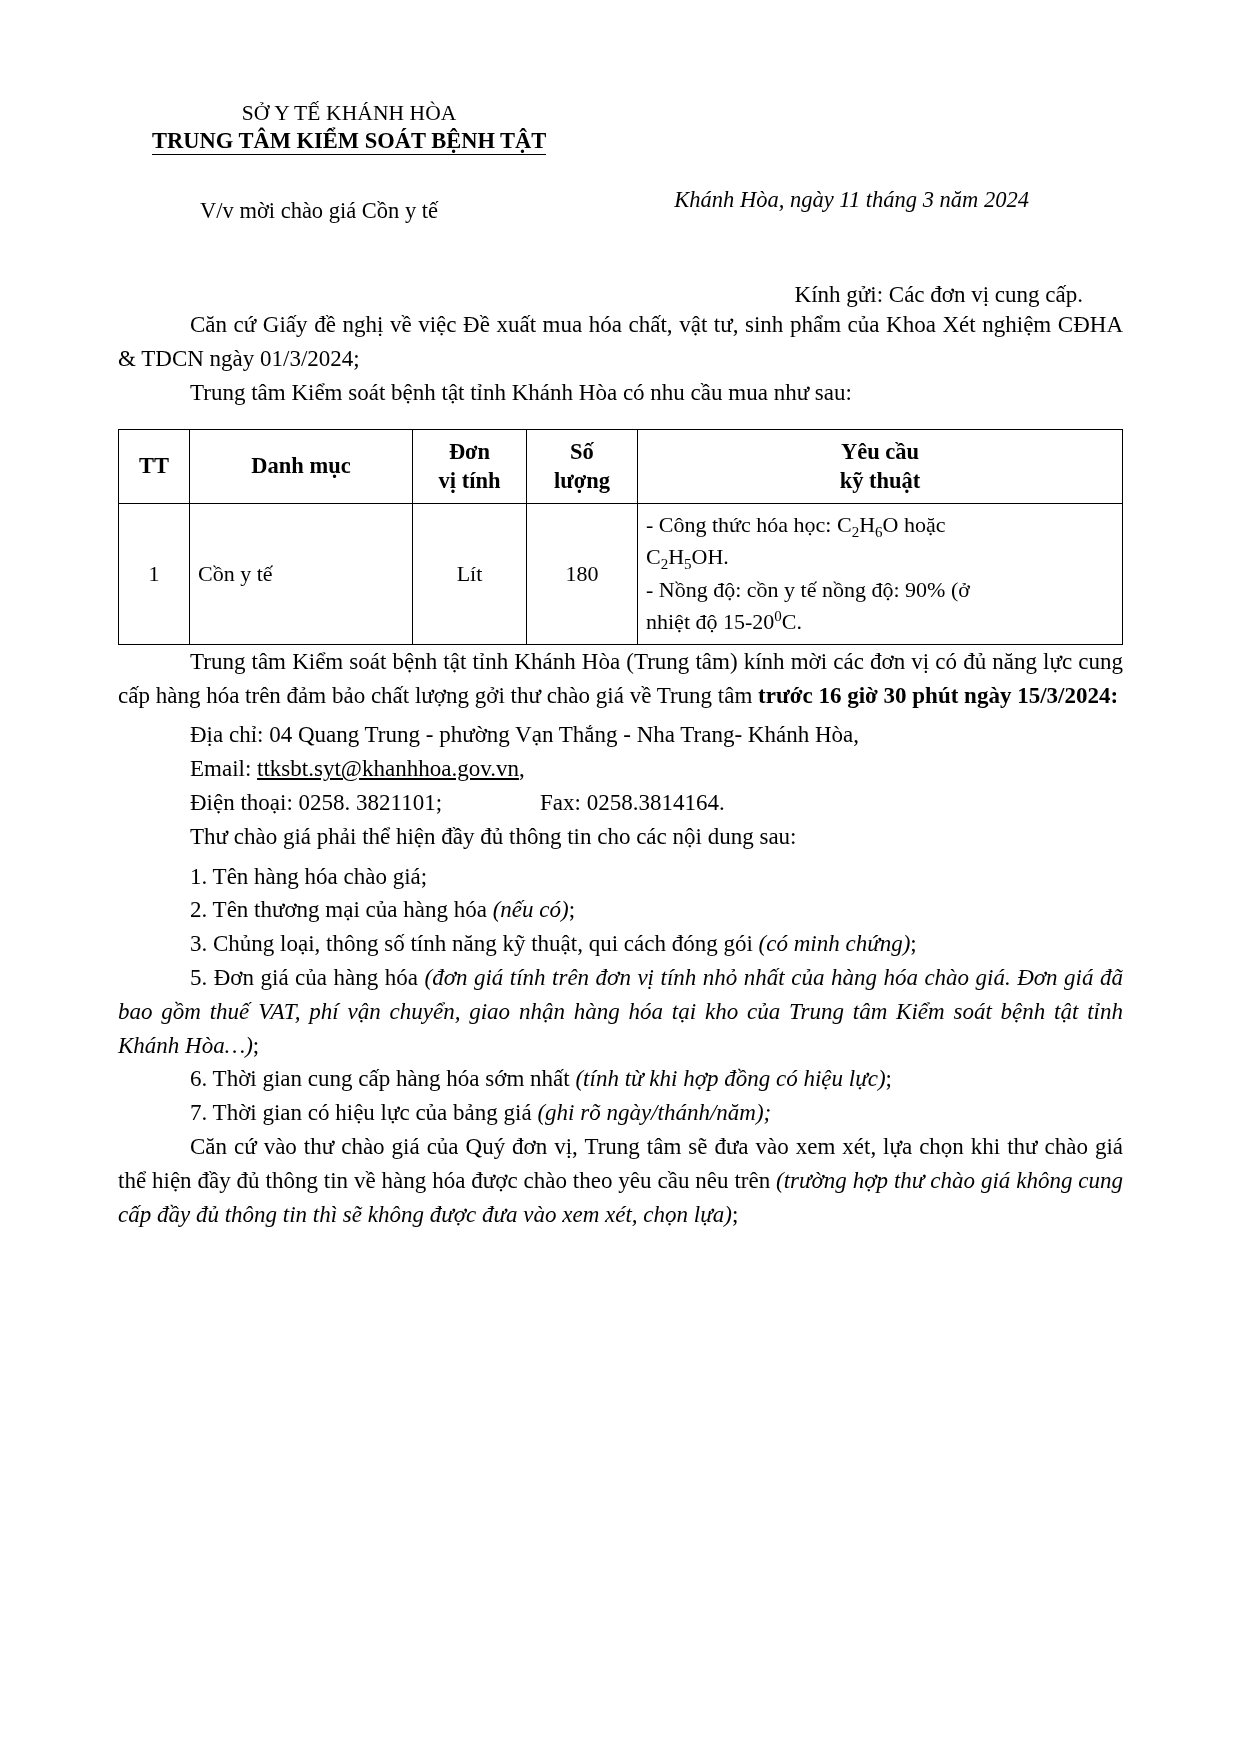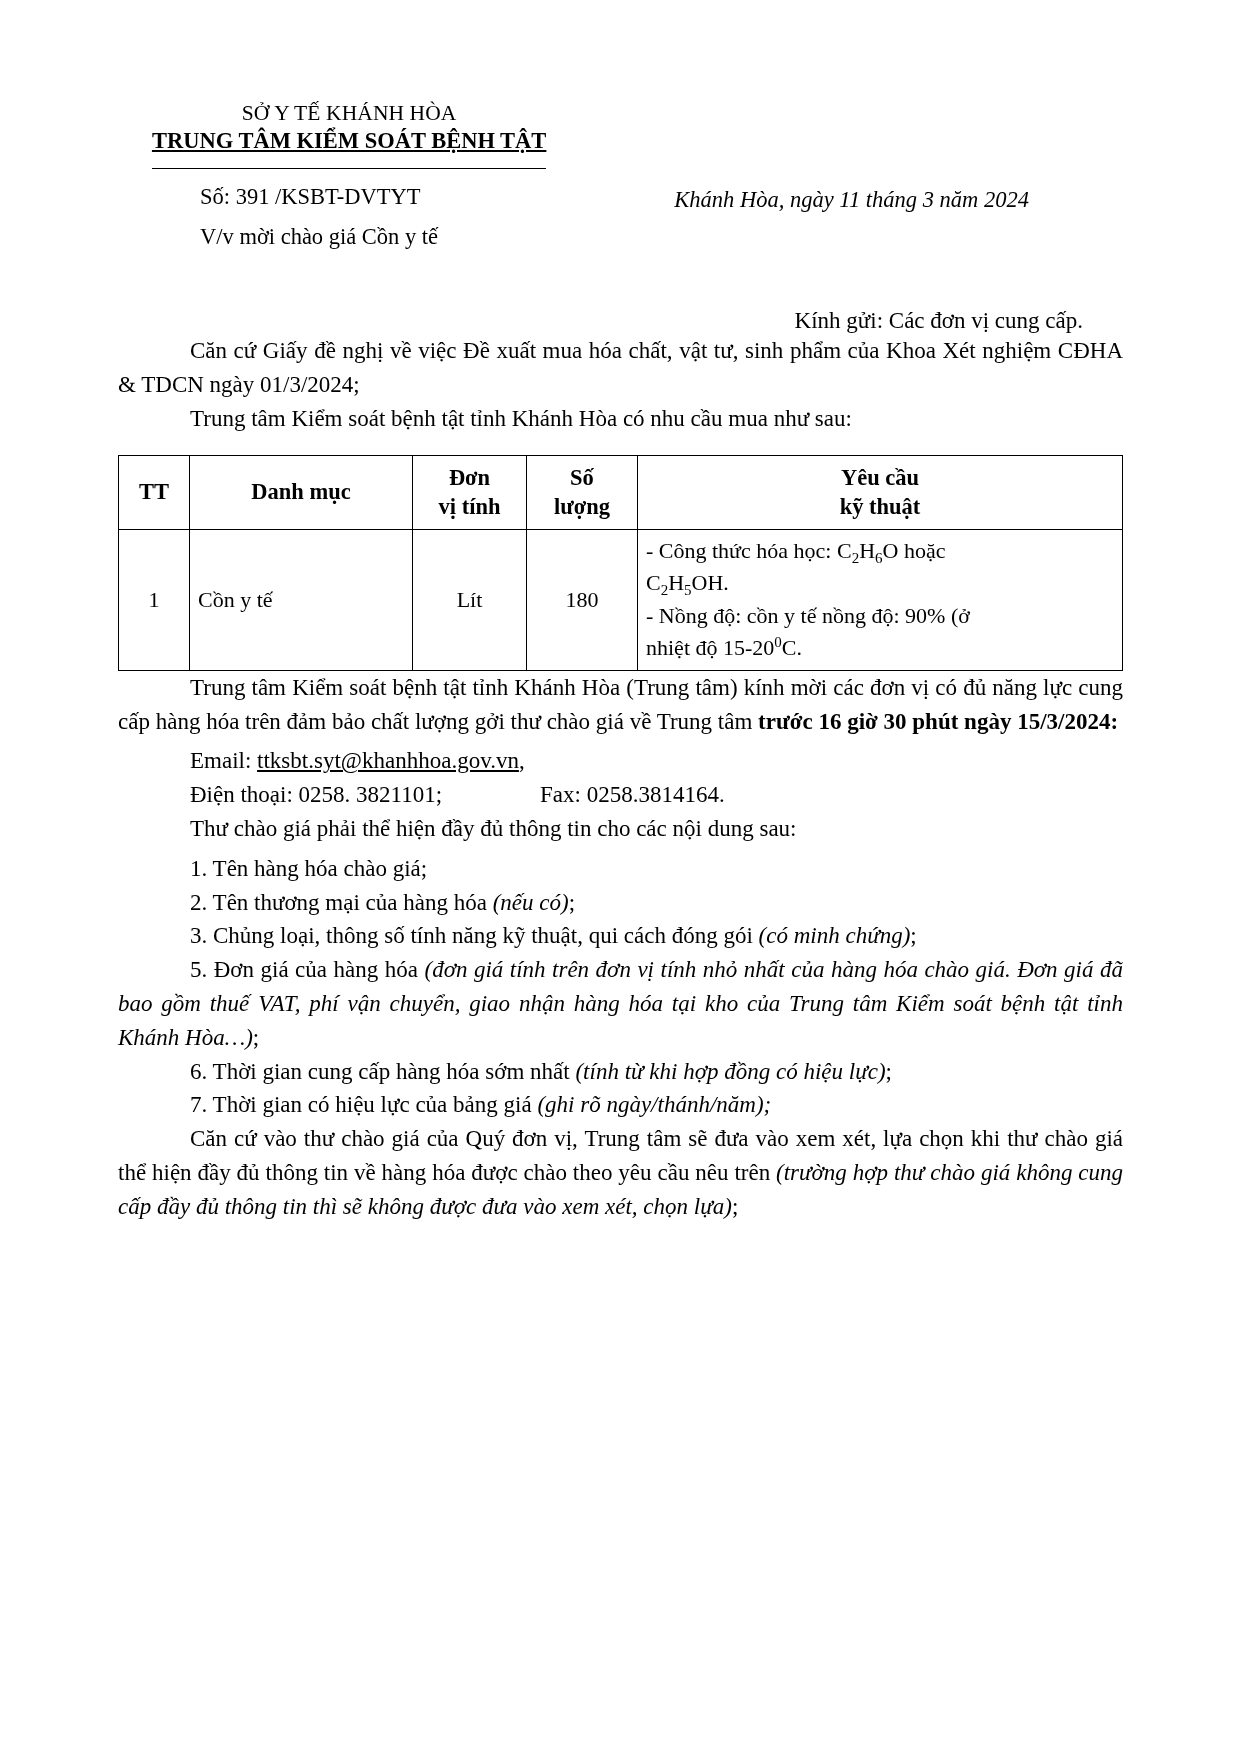--- a/index.html
+++ b/index.html
@@ -43,22 +43,21 @@
     letter-spacing: 0.1px;
   }
   .org-line2 {
     font-weight: bold;
     font-size: 22.5px;
     margin-top: 2px;
     display: inline-block;
   }
   .org-line2 .ul {
     border-bottom: 1.6px solid #000;
-    padding-bottom: 15px;
-    text-decoration: underline;
+    padding-bottom: 1px;
   }
   .nation-line1 {
     font-weight: bold;
     font-size: 24.5px;
     letter-spacing: 0.2px;
   }
   .nation-line2 {
     font-weight: bold;
     font-size: 23px;
     margin-top: 4px;
@@ -186,21 +185,20 @@
 
   <div class="header">
     <div class="header-left">
       <div class="org-line1">SỞ Y TẾ KHÁNH HÒA</div>
       <div class="org-line2"><span class="ul">TRUNG TÂM KIỂM SOÁT BỆNH TẬT</span></div>
     </div>
   </div>
 
   <div class="subheader">
     <div class="subheader-left">
-      <div class="doc-number">Số:  391 /KSBT-DVTYT</div>
       <div class="doc-subject">V/v mời chào giá Cồn y tế</div>
     </div>
     <div class="subheader-right">Khánh Hòa, ngày 11 tháng 3 năm 2024</div>
   </div>
 
   <div class="recipient">Kính gửi: Các đơn vị cung cấp.</div>
 
   <p class="body-par par-indent par-gap-1">Căn cứ Giấy đề nghị về việc Đề xuất mua hóa chất, vật tư, sinh phẩm của Khoa Xét nghiệm CĐHA &amp; TDCN ngày 01/3/2024;</p>
 
   <p class="body-par par-indent par-gap-2">Trung tâm Kiểm soát bệnh tật tỉnh Khánh Hòa có nhu cầu mua như sau:</p>
@@ -236,20 +234,21 @@
           <span>- Nồng độ: cồn y tế nồng độ: 90% (ở</span><br>
           <span>nhiệt độ 15-20</span><sup>0</sup><span>C.</span>
         </td>
       </tr>
     </tbody>
   </table>
 
   <p class="body-par par-indent par-gap-3"><span>Trung tâm Kiểm soát bệnh tật tỉnh Khánh Hòa (Trung tâm) kính mời các đơn vị có đủ năng lực cung cấp hàng hóa trên đảm bảo chất lượng gởi thư chào giá về Trung tâm </span><b>trước 16 giờ 30 phút ngày 15/3/2024:</b></p>
 
   <div class="list-block">
+    <p class="addr-line">Địa chỉ: 04 Quang Trung - phường Vạn Thắng - Nha Trang- Khánh Hòa,</p>
     <p class="addr-line"><span>Email: </span><span class="link-underline">ttksbt.syt@khanhhoa.gov.vn</span><span>,</span></p>
     <p class="tel-line">
       <span class="tel">Điện thoại: 0258. 3821101;</span>
       <span>Fax: 0258.3814164.</span>
     </p>
     <p class="addr-line">Thư chào giá phải thể hiện đầy đủ thông tin cho các nội dung sau:</p>
   </div>
 
   <div class="list-block">
     <p class="list-item"><span>1. Tên hàng hóa chào giá;</span></p>

